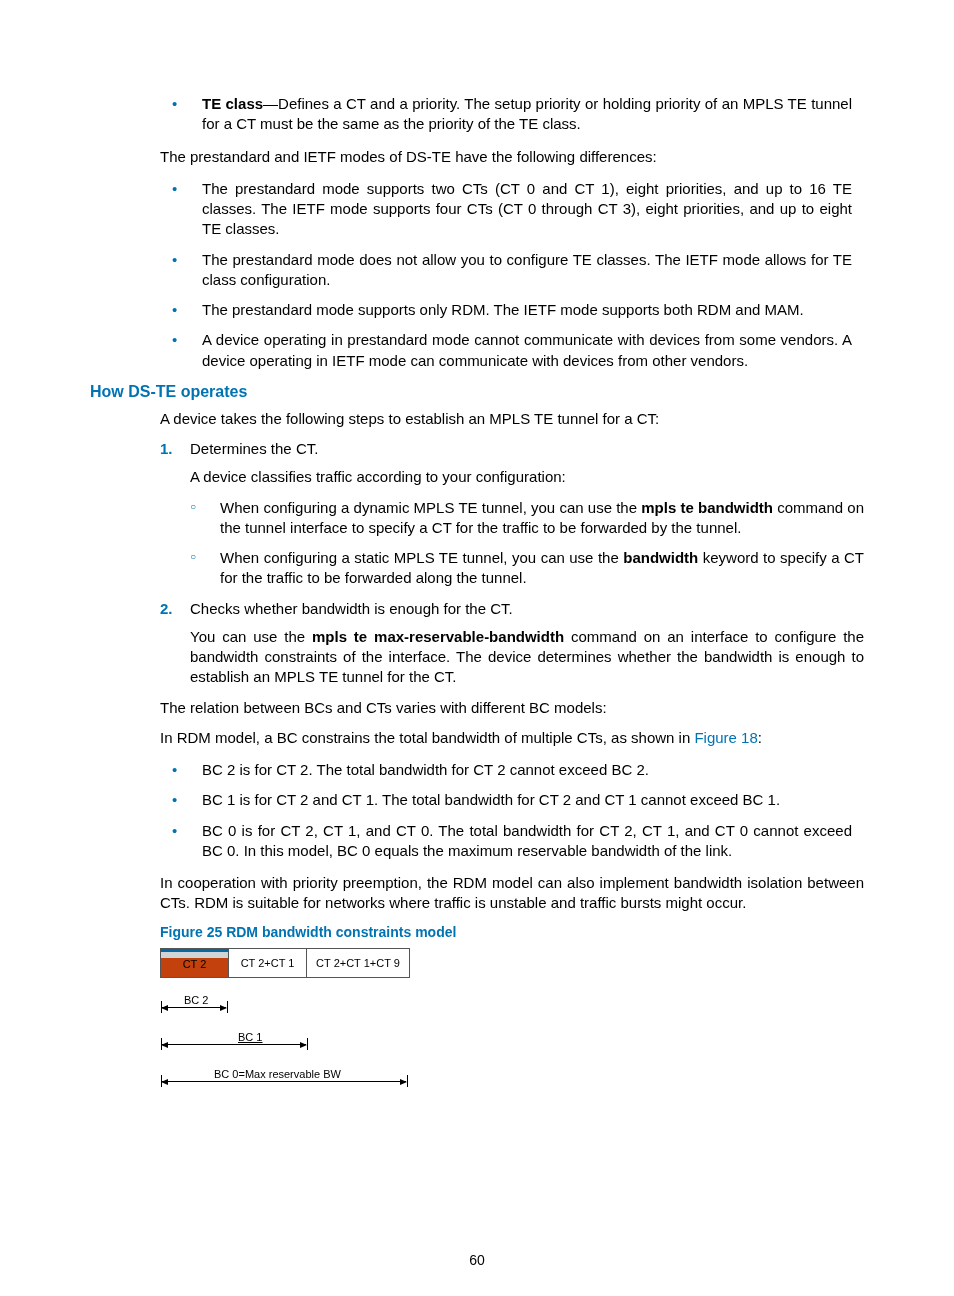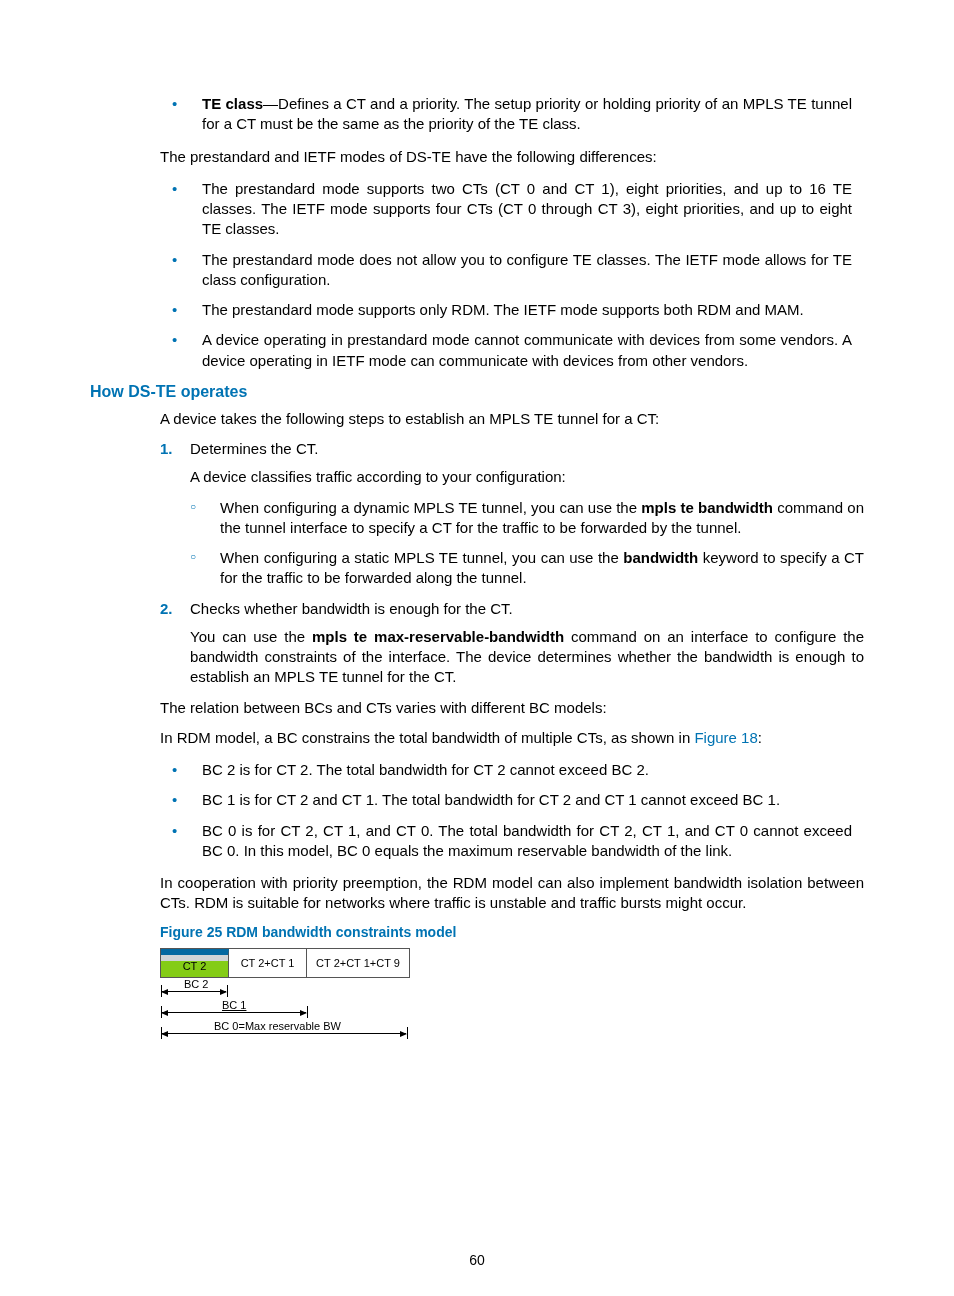--- a/index.html
+++ b/index.html
@@ -129,27 +129,27 @@
   }
   .bc-box > div {
     border-right: 1px solid #555;
     font-size: 11px;
     display: flex;
     align-items: center;
     justify-content: center;
     box-sizing: border-box;
   }
   .bc-box > div:last-child { border-right: none; }
-  .cell1 { width: 68px; background: #84cc16; border-top: 6px solid #0369a1; box-shadow: inset 0 6px 0 #cfd4d7; }
+  .cell1 { width: 68px; background: #c2410c; border-top: 3px solid #0369a1; box-shadow: inset 0 6px 0 #cfd4d7; }
   .cell2 { width: 78px; }
   .cell3 { flex: 1; }
   .arrow-row {
     position: relative;
     height: 18px;
-    margin-top: 3px;
+    margin-top: 19px;
   }
   .arrow-line {
     position: absolute;
     top: 10px;
     height: 0;
     border-top: 1px solid #000;
   }
   .arrow-line::before, .arrow-line::after {
     content: "";
     position: absolute;
@@ -173,21 +173,21 @@
     font-size: 11px;
     background: #fff;
     padding: 0 2px;
     white-space: nowrap;
   }
   .w-bc2 .arrow-line { left: 2px; width: 64px; }
   .w-bc2 .tick-l { left: 1px; } .w-bc2 .tick-r { left: 67px; }
   .w-bc2 .arrow-label { left: 22px; }
   .w-bc1 .arrow-line { left: 2px; width: 144px; }
   .w-bc1 .tick-l { left: 1px; } .w-bc1 .tick-r { left: 147px; }
-  .w-bc1 .arrow-label { left: 60px; text-decoration: underline; }
+  .w-bc1 .arrow-label { left: 76px; text-decoration: underline; }
   .w-bc0 .arrow-line { left: 2px; width: 244px; }
   .w-bc0 .tick-l { left: 1px; } .w-bc0 .tick-r { left: 247px; }
   .w-bc0 .arrow-label { left: 52px; }
 </style>
 </head>
 <body>
 
 <div class="page">
 
 

